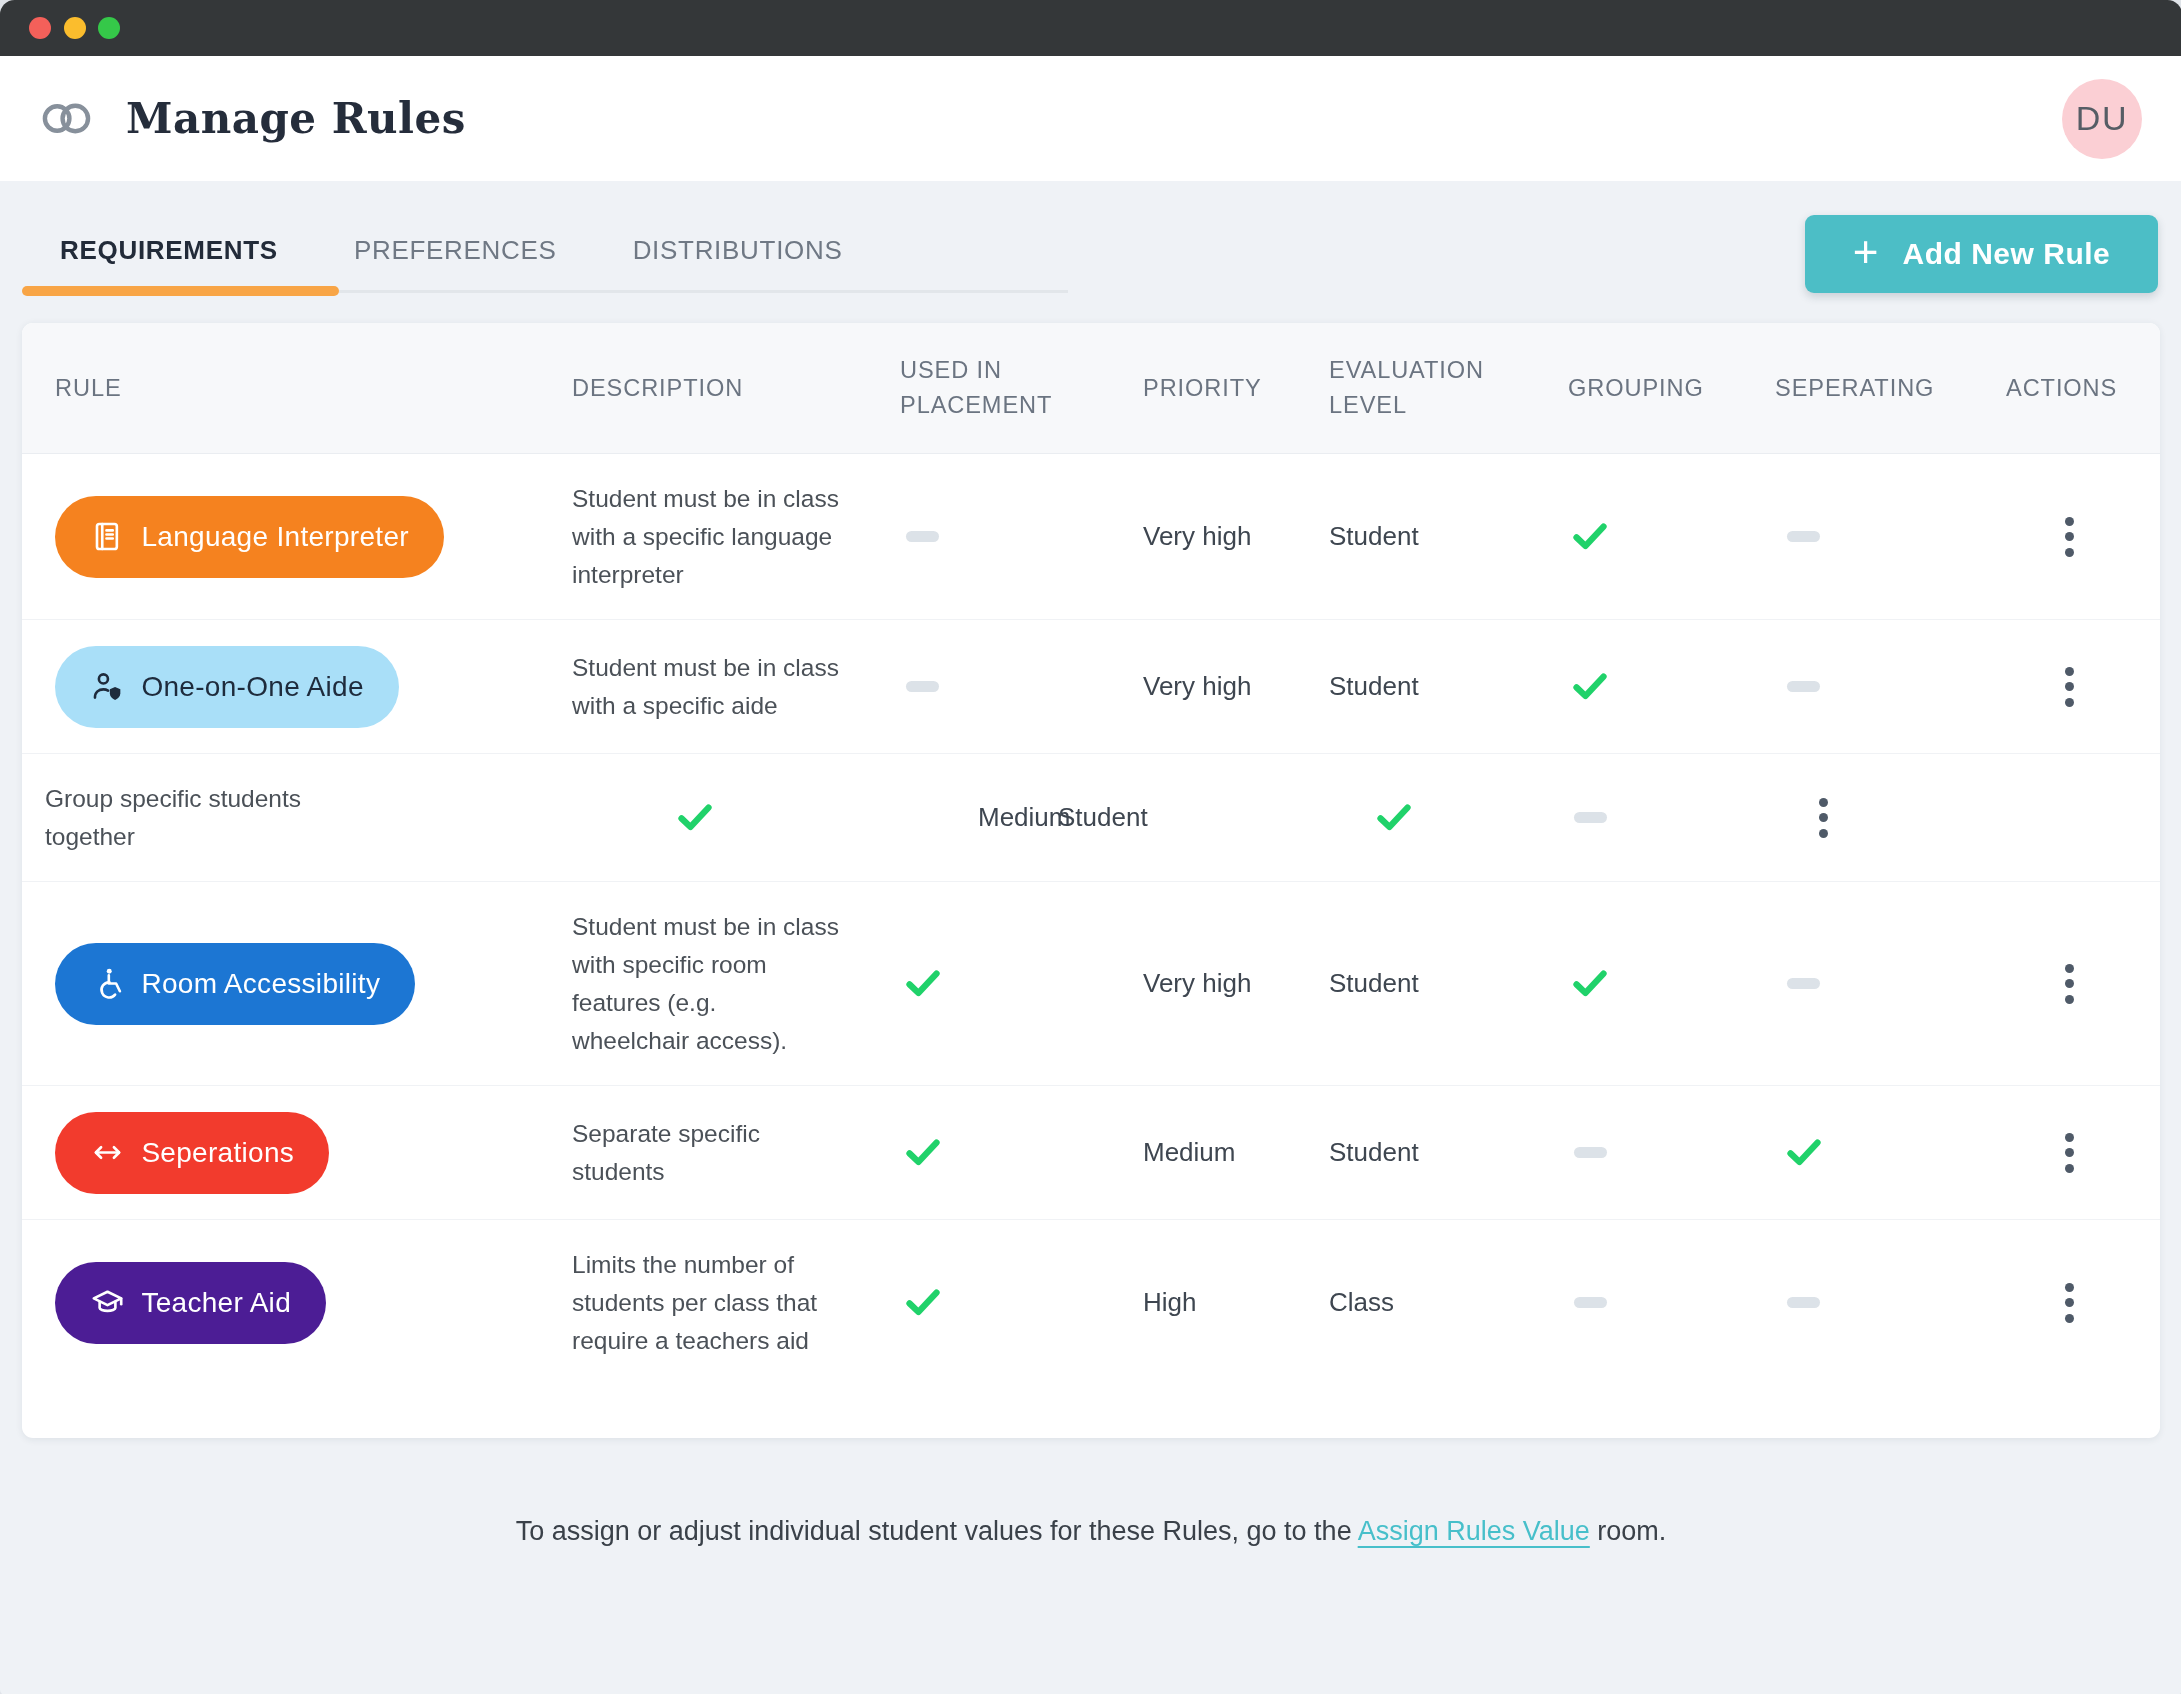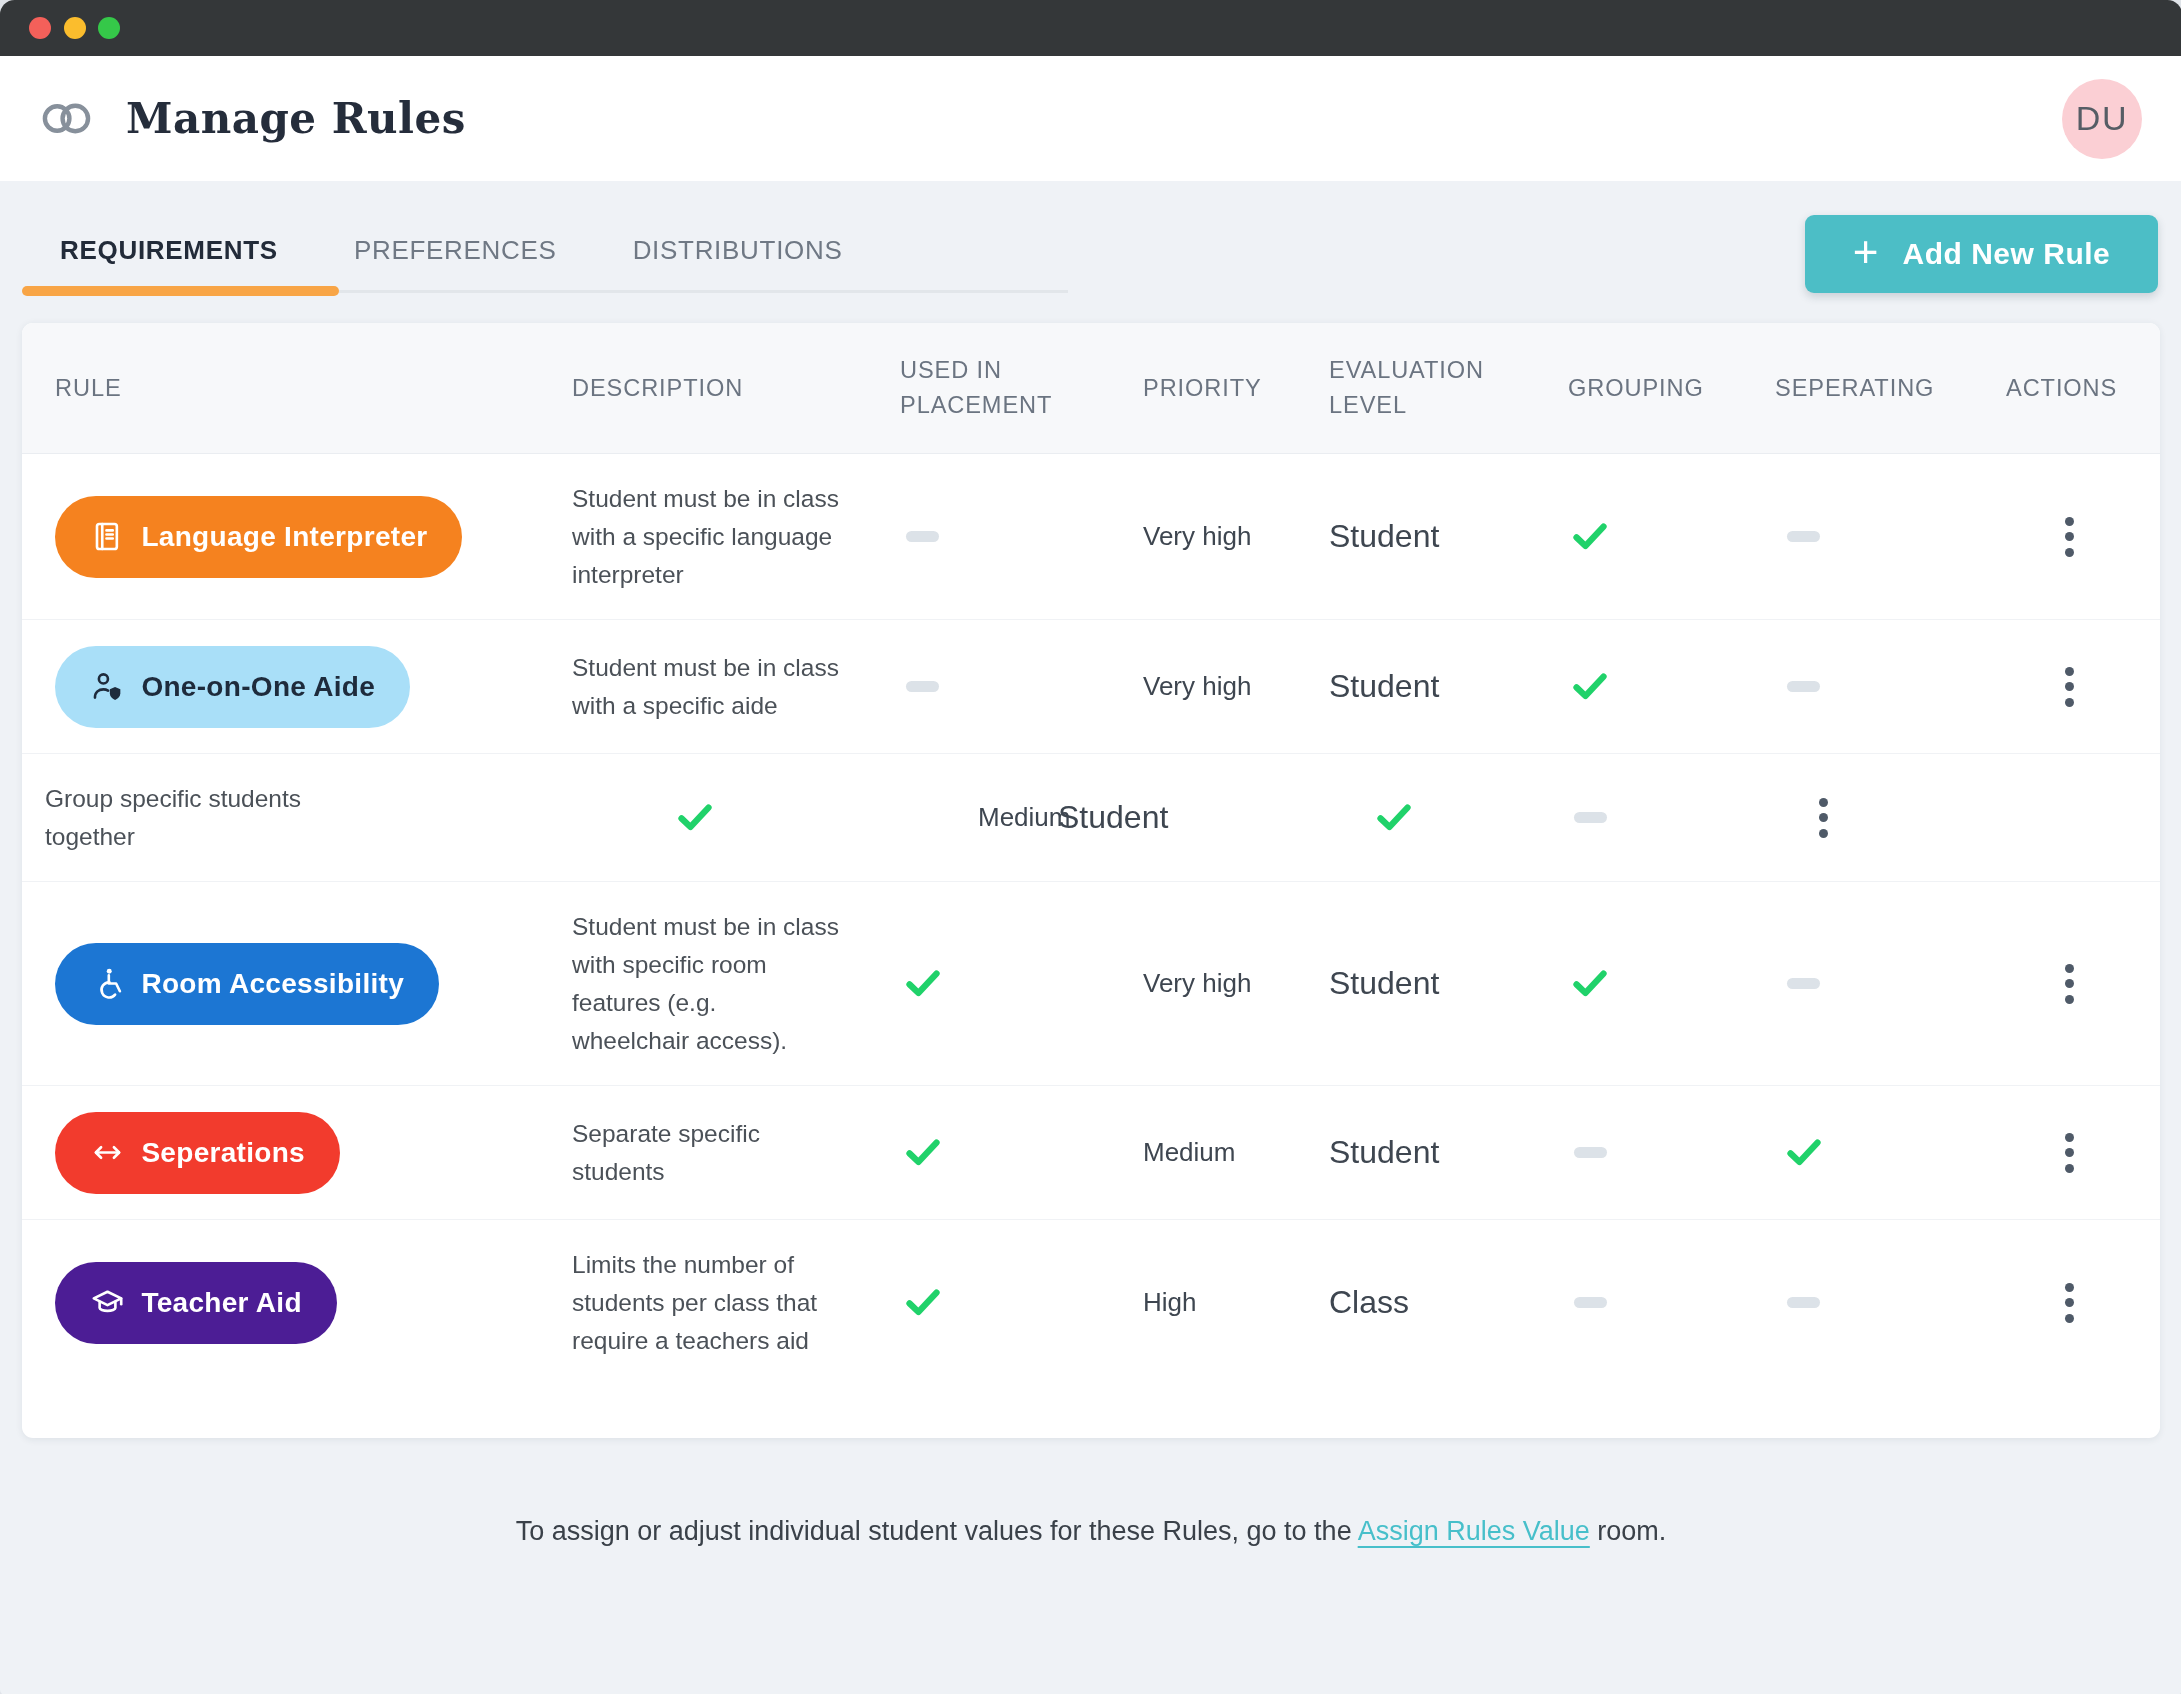--- a/index.html
+++ b/index.html
@@ -50,28 +50,28 @@
   .th.c1{ padding-left:33px; } .th.c2{ padding-left:23px; }
   .th.c3{ padding-left:60px; } .th.c3 span{ display:block; width:155px; }
   .th.c4{ padding-left:138px; }
   .th.c5{ padding-left:53px; } .th.c5 span{ display:block; width:164px; }
   .th.c6{ padding-left:56px; } .th.c7{ padding-left:107px; } .th.c8{ padding-left:67px; }
 
   .row { align-items:center; padding:25.5px 0; }
   .row + .row { border-top:1.8px solid #f0f2f5; }
   .cell-rule { padding-left:33px; }
   .pill { display:inline-flex; align-items:center; gap:16.4px; height:82px; padding:0 35px;
-    border-radius:41px; font-size:28px; font-weight:700; letter-spacing:0.3px; cursor:pointer; white-space:nowrap; }
+    border-radius:41px; font-size:28px; font-weight:400; letter-spacing:0.3px; cursor:pointer; white-space:nowrap; }
   .pill svg { width:35px; height:35px; flex:none; }
   .cell-desc { padding-left:23px; }
   .cell-desc span { display:block; max-width:284px; font-size:24.5px; line-height:38px; color:var(--desc_text); }
   .cell-flag { display:flex; justify-content:center; }
   .dash { width:33px; height:11px; border-radius:5.5px; background:var(--dash); }
   .cell-priority { padding-left:138px; font-size:26px; color:var(--cell_text); }
-  .cell-eval { padding-left:53px; font-size:32px; color:var(--cell_text); }
+  .cell-eval { padding-left:53px; font-size:26px; color:var(--cell_text); }
   .cell-actions { display:flex; justify-content:center; }
   .kebab { margin-left:40px; display:flex; flex-direction:column; gap:6.4px; background:none; border:none; padding:7.3px; cursor:pointer; }
   .kebab i { width:9px; height:9px; border-radius:50%; background:var(--kebab); }
 
   
   .footnote { margin-top:78px; text-align:center; font-size:27px; color:var(--footer_text); }
   .footnote a { color:var(--link); text-decoration:underline; text-decoration-thickness:1.8px; text-underline-offset:5.5px; cursor:pointer; }
 </style>
 </head>
 <body>

